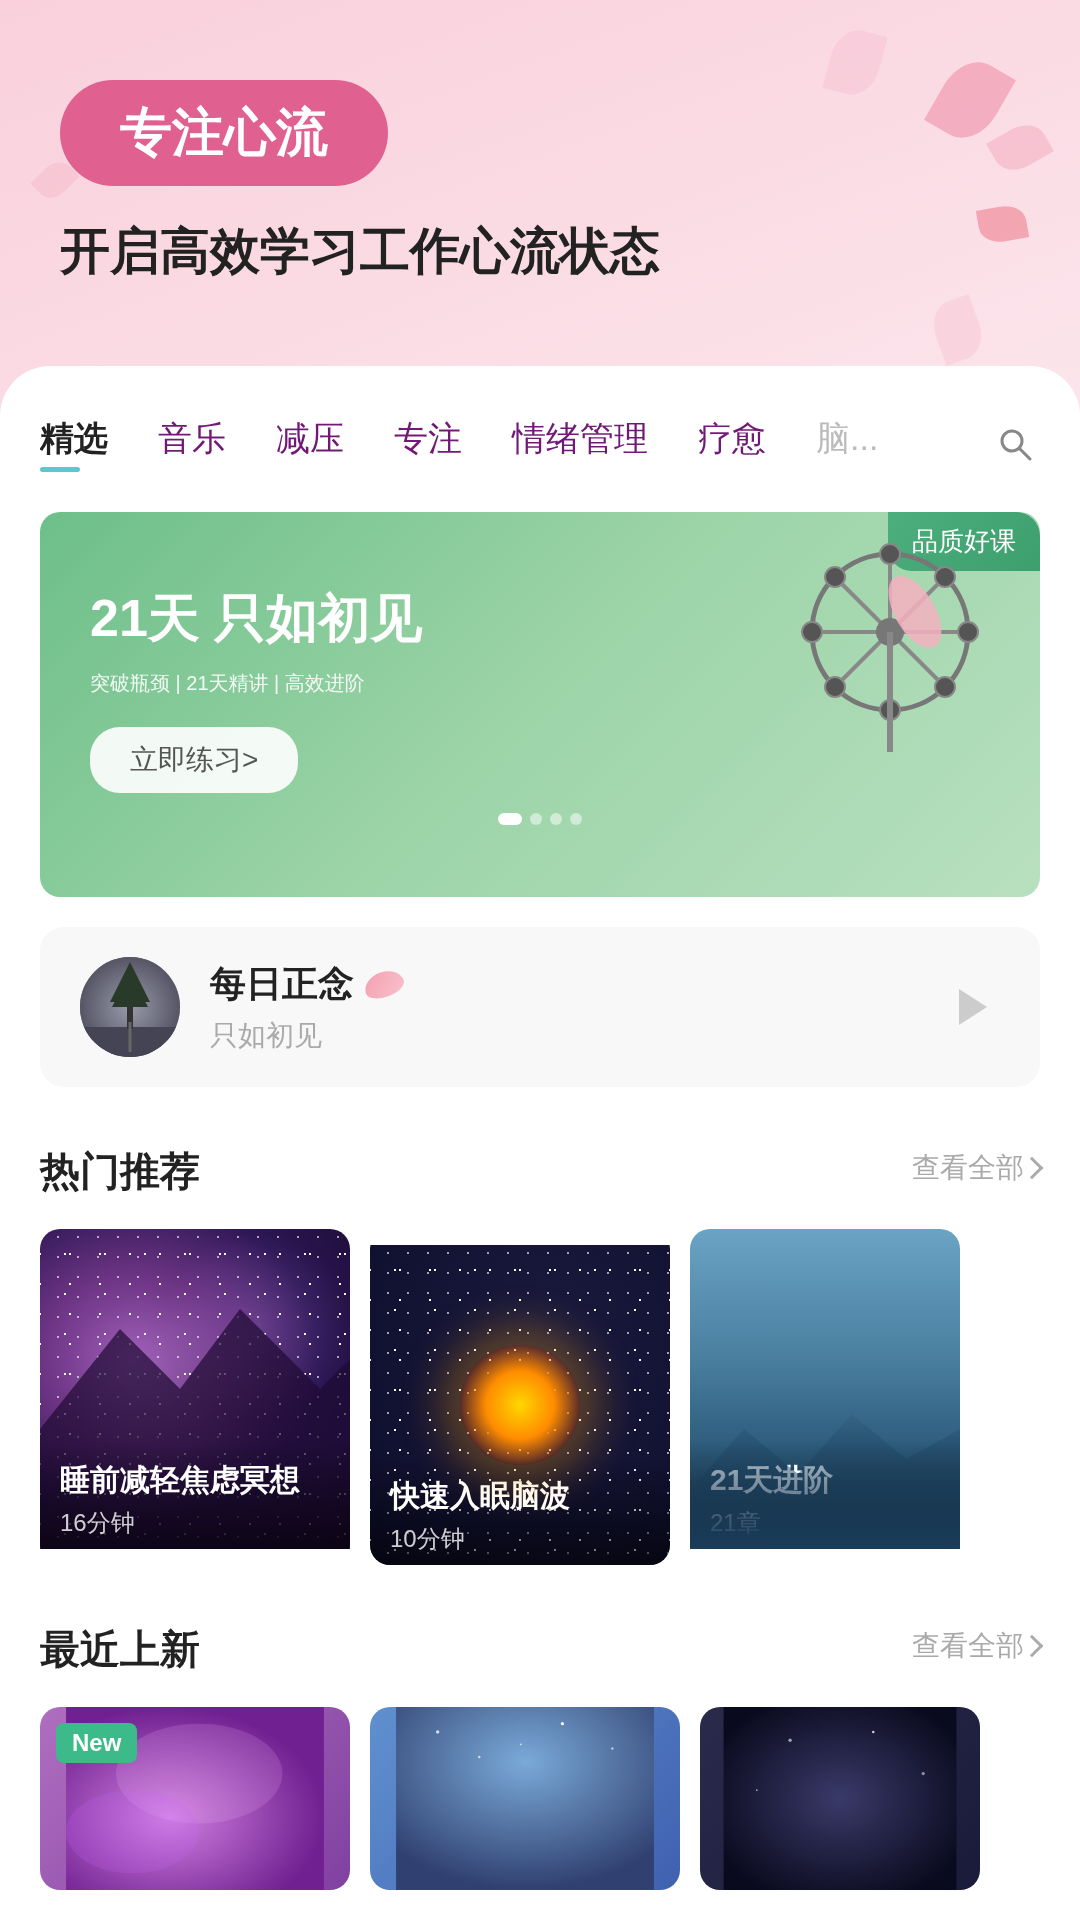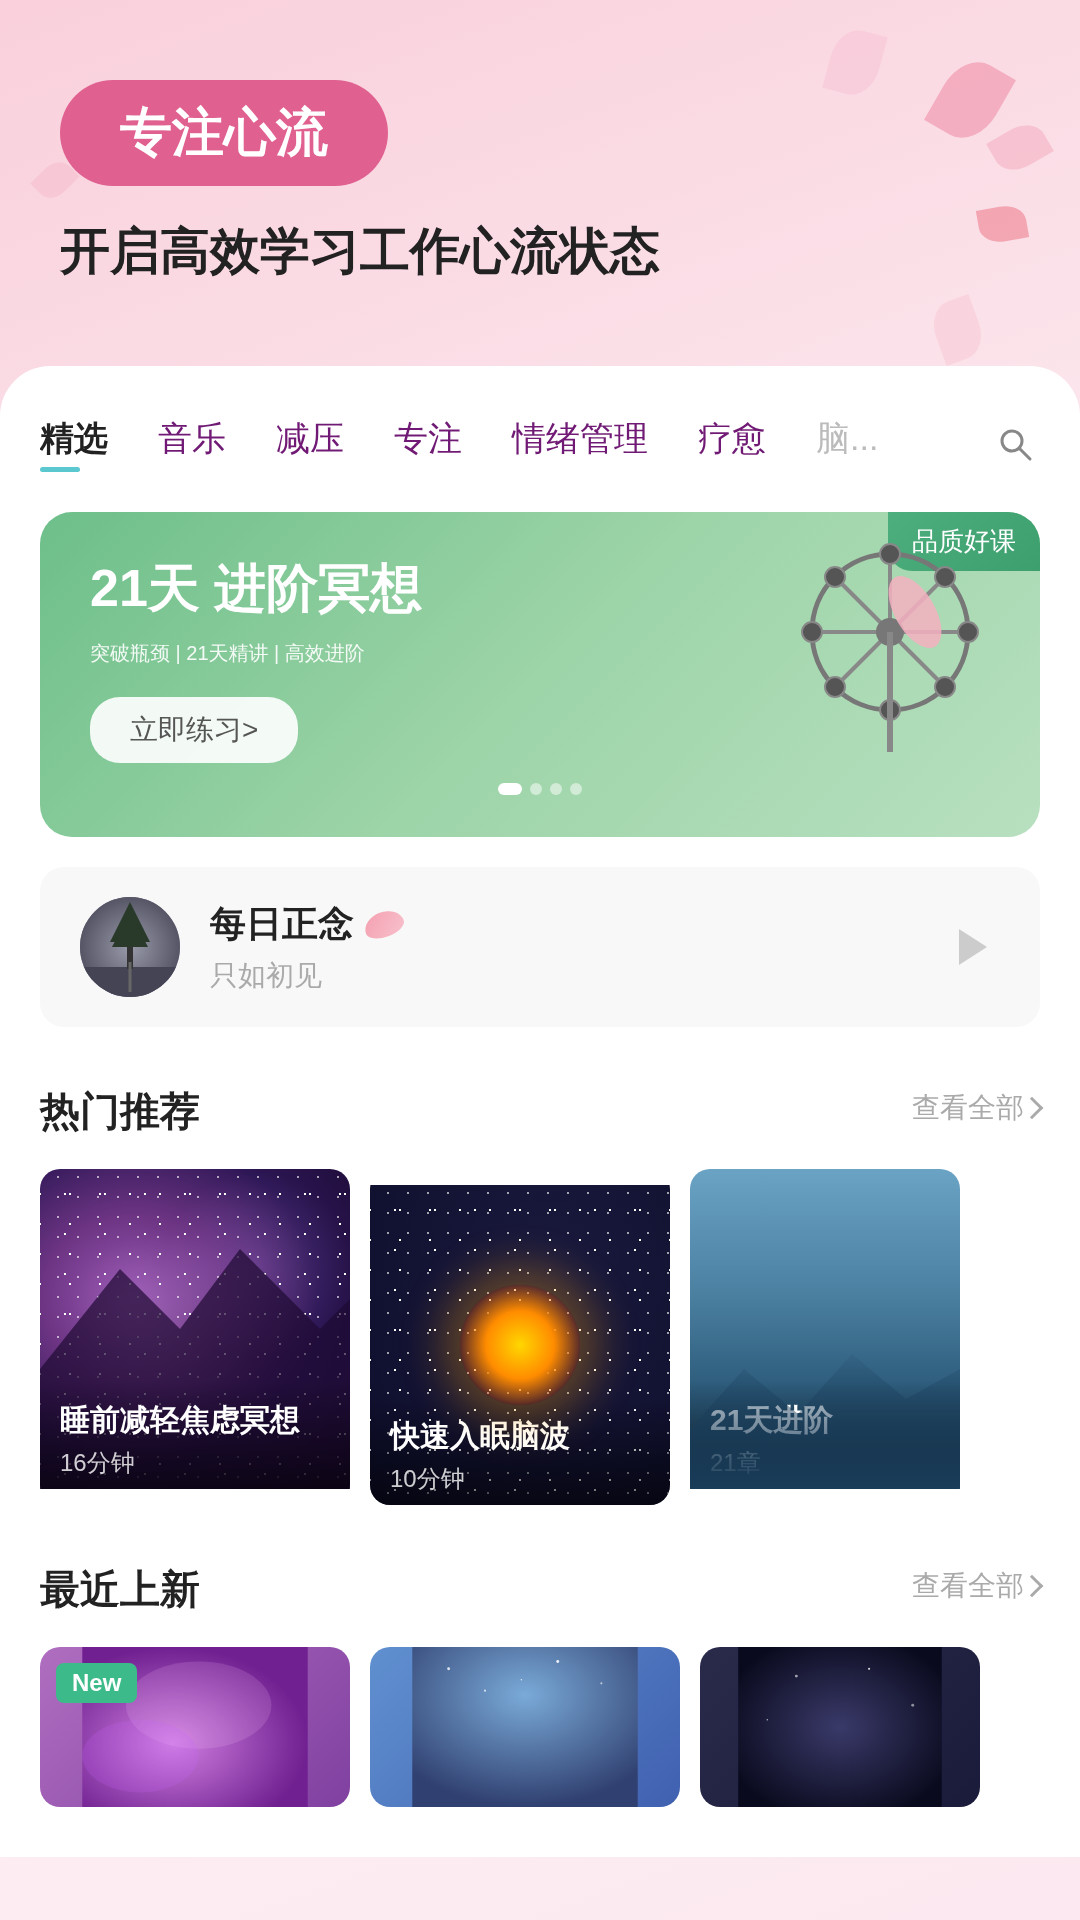--- a/index.html
+++ b/index.html
@@ -104,22 +104,22 @@
     }
 
     .tab-search svg {
       width: 40px;
       height: 40px;
     }
 
     
     .banner {
       background: linear-gradient(135deg, #6dbf8a 0%, #9dd4a8 50%, #b8e0c0 100%);
-      border-radius: 32px;
-      padding: 42px 50px;
+      border-radius: 20px;
+      padding: 72px 50px;
       margin-bottom: 30px;
       position: relative;
       overflow: hidden;
       min-height: 260px;
     }
 
     .banner-quality-badge {
       position: absolute;
       top: 0;
       right: 0;
@@ -433,21 +433,21 @@
       display: flex;
       gap: 20px;
       overflow: hidden;
     }
 
     .new-card {
       flex: 0 0 310px;
       border-radius: 20px;
       overflow: hidden;
       position: relative;
-      height: 160px;
+      height: 183px;
       padding-left: 44px;
     }
 
     .new-card-purple {
       background: linear-gradient(135deg, #b06ec0 0%, #8040a0 100%);
     }
 
     .new-card-blue {
       background: linear-gradient(135deg, #6090d0 0%, #4060b0 100%);
     }
@@ -498,21 +498,21 @@
     <div class="tab-search">
       <svg viewBox="0 0 40 40" fill="none" xmlns="http://www.w3.org/2000/svg">
         <circle cx="17" cy="17" r="10" stroke="#888" stroke-width="3"></circle>
         <line x1="24" y1="24" x2="35" y2="35" stroke="#888" stroke-width="3" stroke-linecap="round"></line>
       </svg>
     </div>
   </div>
 
   <div class="banner">
     <div class="banner-quality-badge">品质好课</div>
-    <div class="banner-title">21天 进阶冥想</div>
+    <div class="banner-title">21天 只如初见</div>
     <div class="banner-tags">突破瓶颈 | 21天精讲 | 高效进阶</div>
     <div class="banner-btn">立即练习&gt;</div>
 
     
     <div class="banner-image">
       <svg viewBox="0 0 240 220" xmlns="http://www.w3.org/2000/svg">
 
         <g transform="translate(120, 100)">
 
           <line x1="0" y1="0" x2="0" y2="-75" stroke="#888" stroke-width="4"></line>

